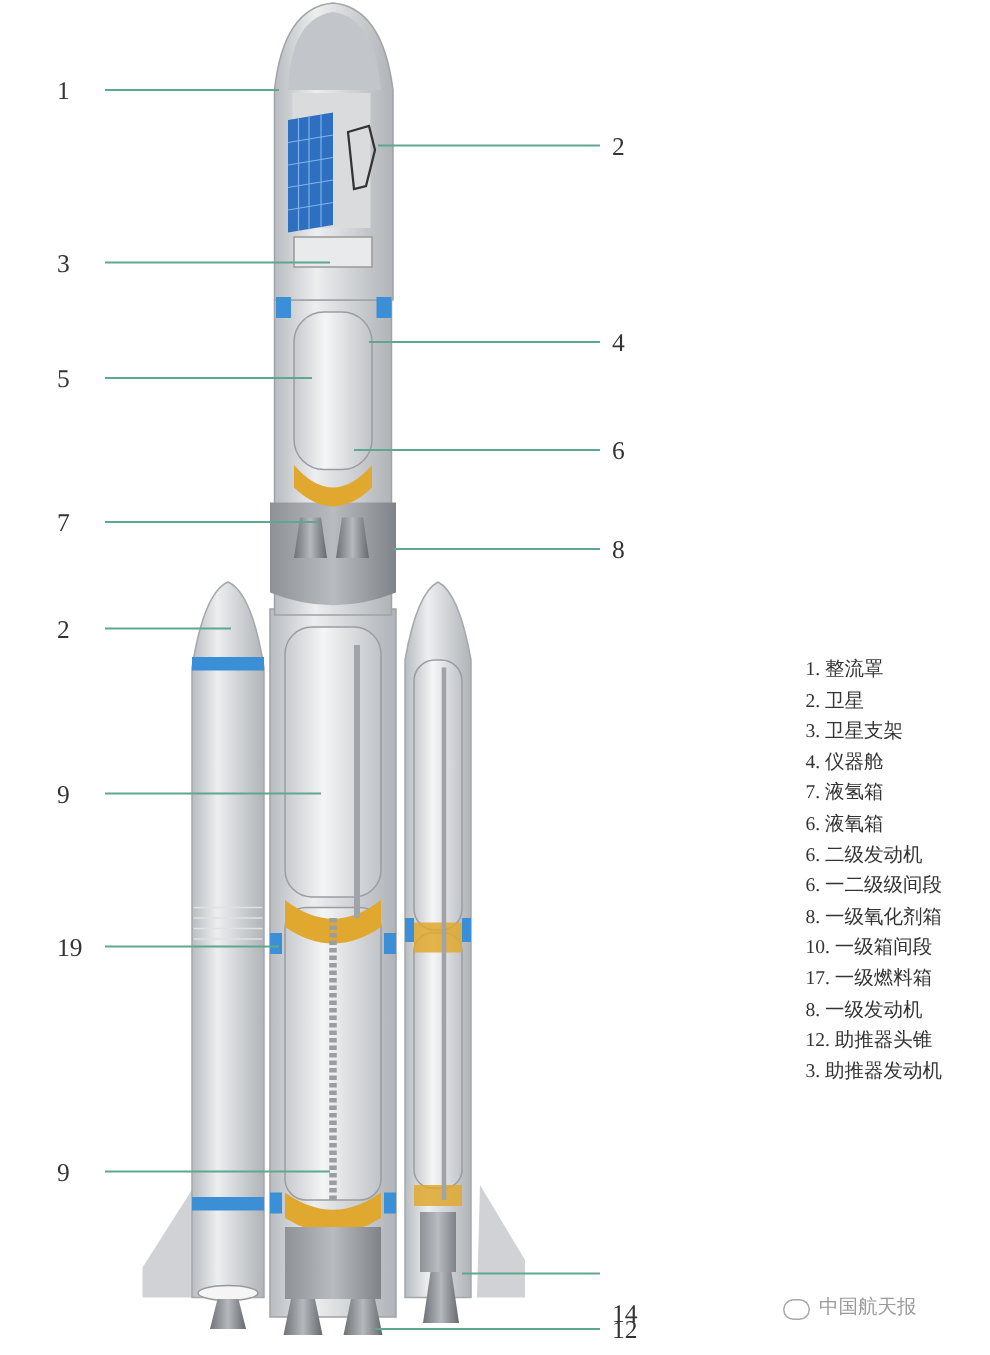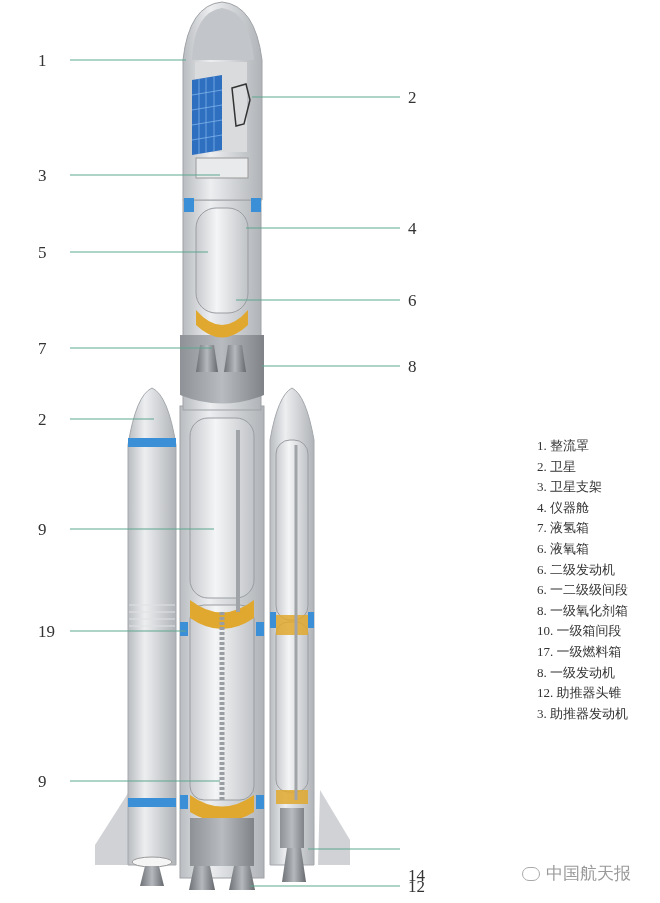--- a/index.html
+++ b/index.html
@@ -1,21 +1,21 @@
 <!DOCTYPE html>
 <html><head>
 <meta charset="utf-8">
 <style>
   html,body{margin:0;padding:0;background:#ffffff;}
   body{width:660px;height:903px;position:relative;overflow:hidden;font-family:"Liberation Serif","DejaVu Serif",serif;color:#333;}
   #diagram{position:absolute;left:0;top:0;width:660px;height:903px;}
   .num{position:absolute;font-size:17px;color:#333;line-height:1;}
   .legend{position:absolute;left:506px;top:436px;font-size:13px;line-height:20.6px;color:#333;margin-left:31px;}
   .legend div{white-space:nowrap;}
-  .watermark{position:absolute;left:522px;top:862px;font-family:"DejaVu Sans",sans-serif;font-size:17px;color:#9a9a9a;display:flex;align-items:center;gap:6px;}
+  .watermark{position:absolute;left:522px;top:862px;font-family:"DejaVu Sans",sans-serif;font-size:13px;color:#9a9a9a;display:flex;align-items:flex-end;gap:6px;}
   .wm-icon{width:16px;height:12px;border:1.5px solid #aaa;border-radius:8px;position:relative;}
 </style>
 </head>
 <body>
 
 <div id="diagram">
 <svg width="660" height="903" viewBox="0 0 660 903" xmlns="http://www.w3.org/2000/svg">
   <defs>
     <linearGradient id="bodyG" x1="0" x2="1">
       <stop offset="0" stop-color="#b9bcc0"></stop>

